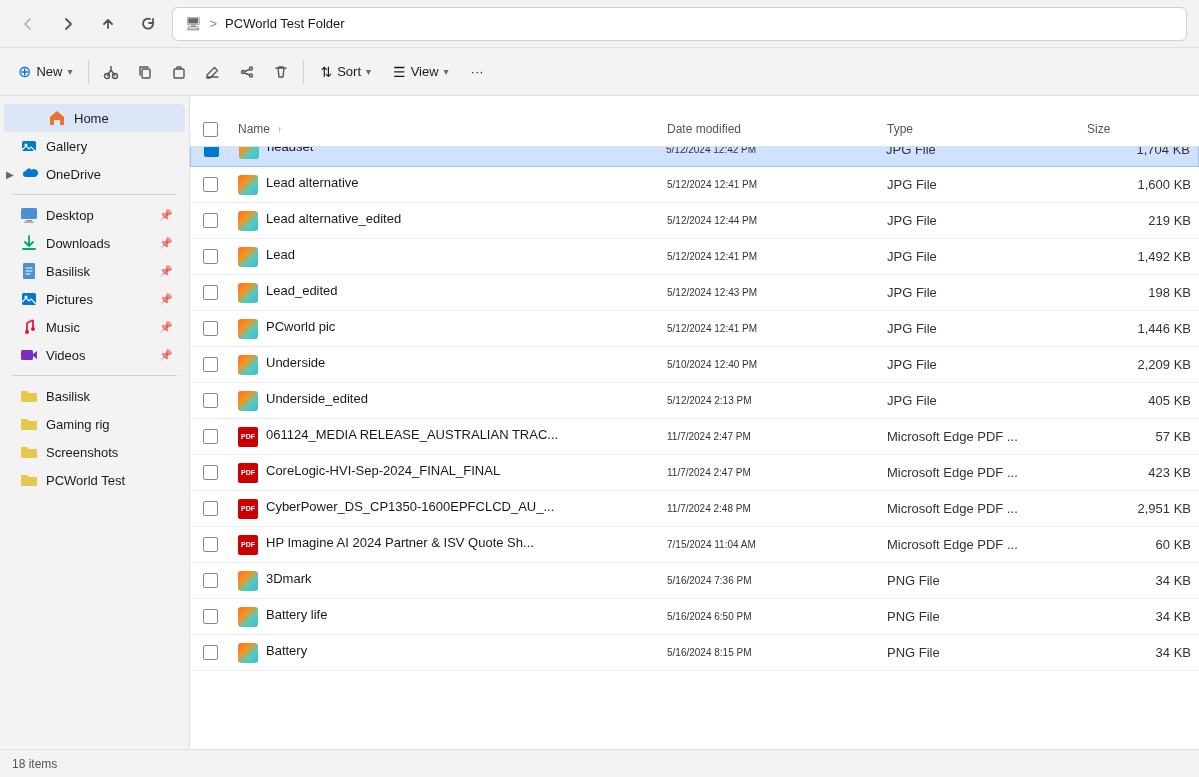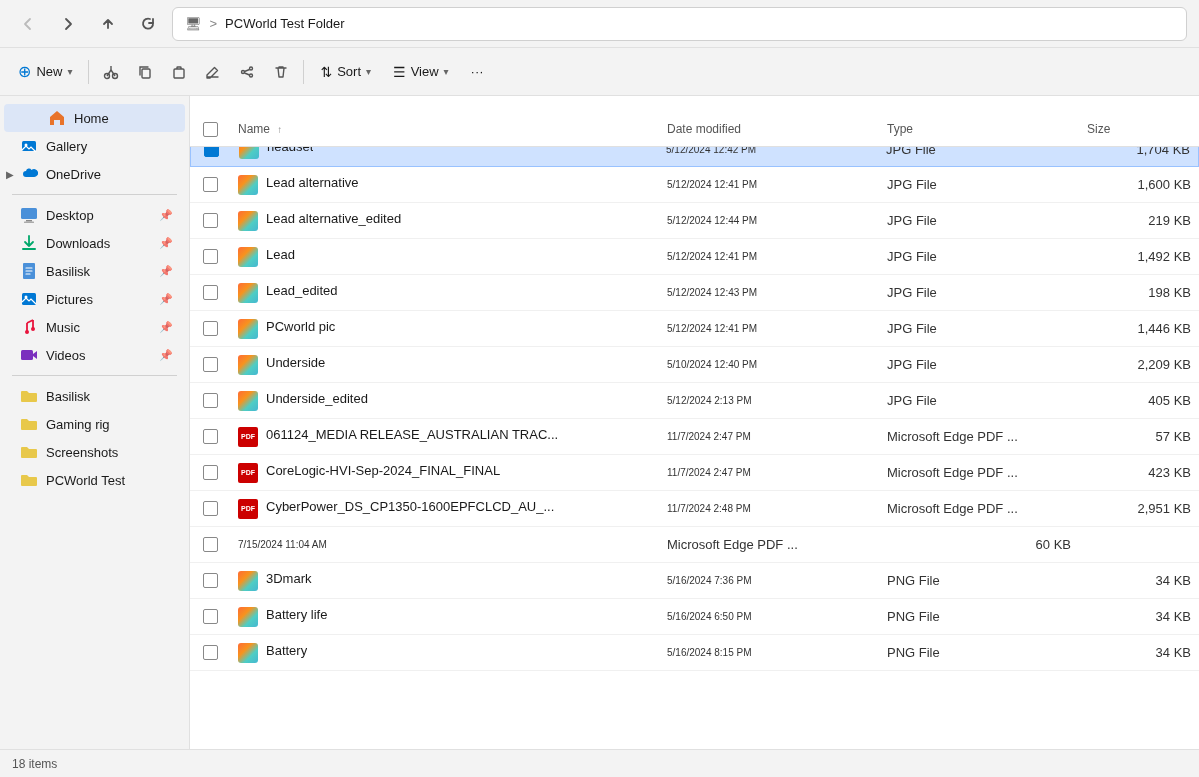--- a/index.html
+++ b/index.html
@@ -616,20 +616,28 @@
       <span class="file-name">CyberPower_DS_CP1350-1600EPFCLCD_AU_...</span>
     </div>
     <div class="file-date">11/7/2024 2:48 PM</div>
     <div class="file-type">Microsoft Edge PDF ...</div>
     <div class="file-size">2,951 KB</div>
   </div>
         <div class="file-row">
     <div class="file-checkbox">
       <div class="cb" style=""></div>
     </div>
+    <div class="file-icon-name">
+      <div class="file-icon">
+              <div class="win-icon-pdf">
+                <span style="font-size:7px;font-weight:bold;color:white;">PDF</span>
+              </div>
+            </div>
+      <span class="file-name">HP Imagine AI 2024 Partner &amp; ISV Quote Sh...</span>
+    </div>
     <div class="file-date">7/15/2024 11:04 AM</div>
     <div class="file-type">Microsoft Edge PDF ...</div>
     <div class="file-size">60 KB</div>
   </div>
         <div class="file-row">
     <div class="file-checkbox">
       <div class="cb" style=""></div>
     </div>
     <div class="file-icon-name">
       <div class="file-icon">

